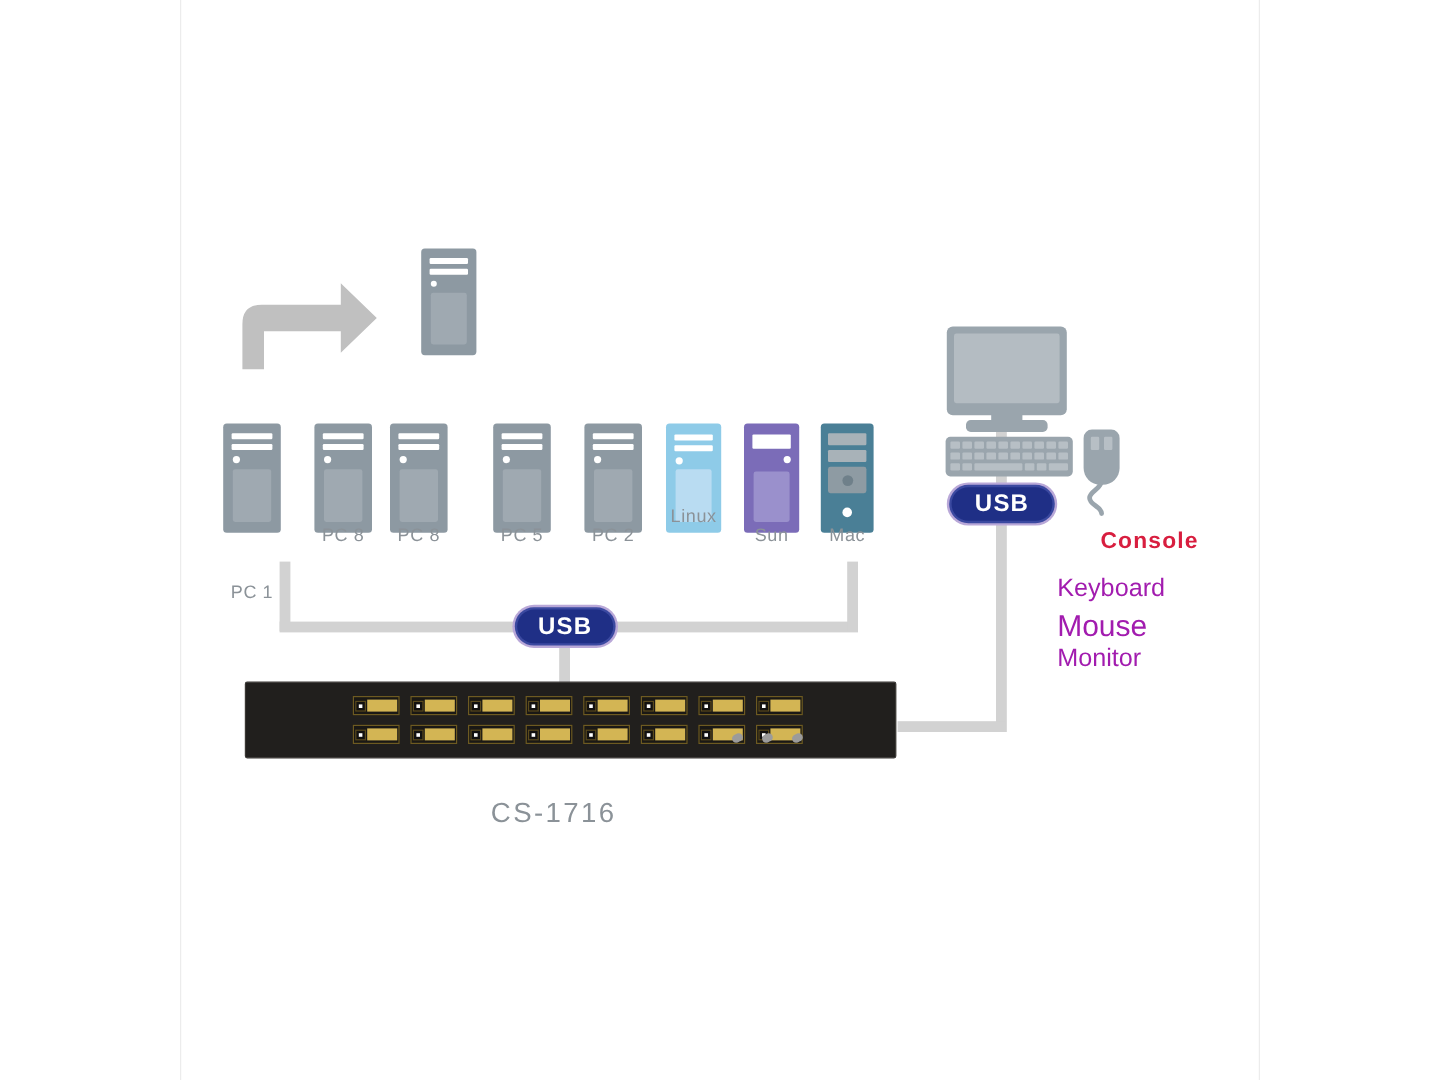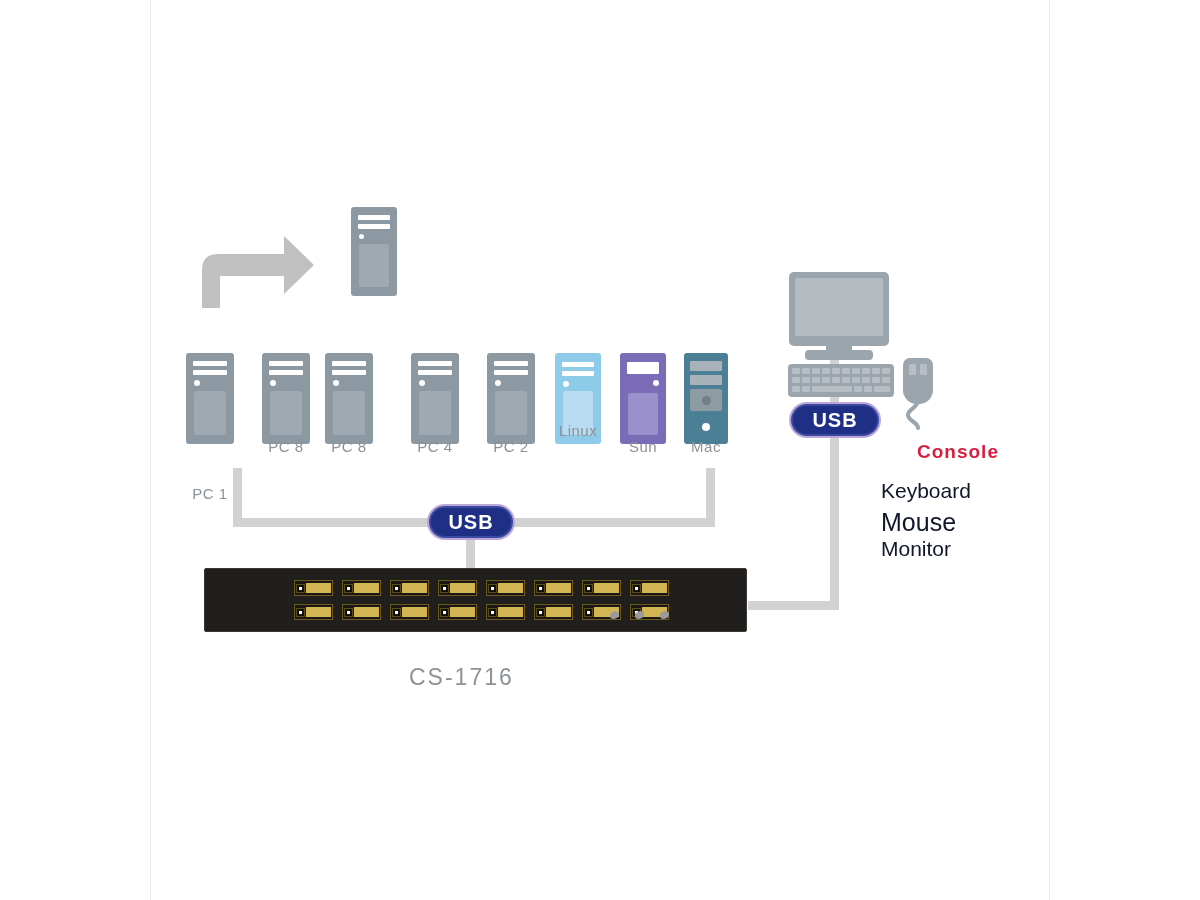--- a/index.html
+++ b/index.html
@@ -45,21 +45,21 @@
   .port{position:absolute;background:#1a1815;border:1px solid #6d5a21;
         box-sizing:border-box;display:flex;align-items:center;}
   .port .blk{width:9px;height:9px;background:#121110;border:1px solid #5a4a1d;
         box-sizing:border-box;display:flex;align-items:center;justify-content:center;margin-left:1px;}
   .port .blk i{display:block;width:3px;height:3px;background:#ffffff;}
   .port .gold{flex:1;height:10px;background:#d3b554;margin-left:1px;margin-right:1px;}
   .led{position:absolute;width:7px;height:7px;border-radius:50%;background:#9b9b9b;}
 
   
   .console-head{position:absolute;color:#d81e3f;font-weight:bold;white-space:nowrap;}
-  .console-line{position:absolute;color:#0f172a;white-space:nowrap;}
+  .console-line{position:absolute;color:#a21caf;white-space:nowrap;}
 
   
   .dev-label{position:absolute;color:#8b9298;letter-spacing:2px;white-space:nowrap;}
 
   
   .mon-frame{position:absolute;background:#9aa5ad;border-radius:5px;}
   .mon-screen{position:absolute;background:#b4bcc2;border-radius:2px;}
   .mon-neck{position:absolute;background:#9aa5ad;}
   .mon-base{position:absolute;background:#9aa5ad;border-radius:4px;}
   .kb-body{position:absolute;background:#9aa5ad;border-radius:4px;}
@@ -113,21 +113,21 @@
     <div class="panel" style="left:8px;top:38px;width:32px;height:44px;background:#9fa9b1;"></div>
   </div>
   <div class="tower-label" style="left:315px;top:438px;width:68px;">PC 8</div>
 
   <div class="tower" style="left:411px;top:353px;width:48px;height:91px;background:#8d99a2;">
     <div class="bar" style="left:7px;top:8px;width:34px;height:5px;"></div>
     <div class="bar" style="left:7px;top:17px;width:34px;height:5px;"></div>
     <div class="dot" style="left:8px;top:27px;width:6px;height:6px;"></div>
     <div class="panel" style="left:8px;top:38px;width:32px;height:44px;background:#9fa9b1;"></div>
   </div>
-  <div class="tower-label" style="left:401px;top:438px;width:68px;">PC 4</div>
+  <div class="tower-label" style="left:401px;top:438px;width:68px;">PC 5</div>
 
   <div class="tower" style="left:487px;top:353px;width:48px;height:91px;background:#8d99a2;">
     <div class="bar" style="left:7px;top:8px;width:34px;height:5px;"></div>
     <div class="bar" style="left:7px;top:17px;width:34px;height:5px;"></div>
     <div class="dot" style="left:8px;top:27px;width:6px;height:6px;"></div>
     <div class="panel" style="left:8px;top:38px;width:32px;height:44px;background:#9fa9b1;"></div>
   </div>
   <div class="tower-label" style="left:477px;top:438px;width:68px;">PC 2</div>
 
   <div class="tower" style="left:555px;top:353px;width:46px;height:91px;background:#8ecbe8;">

